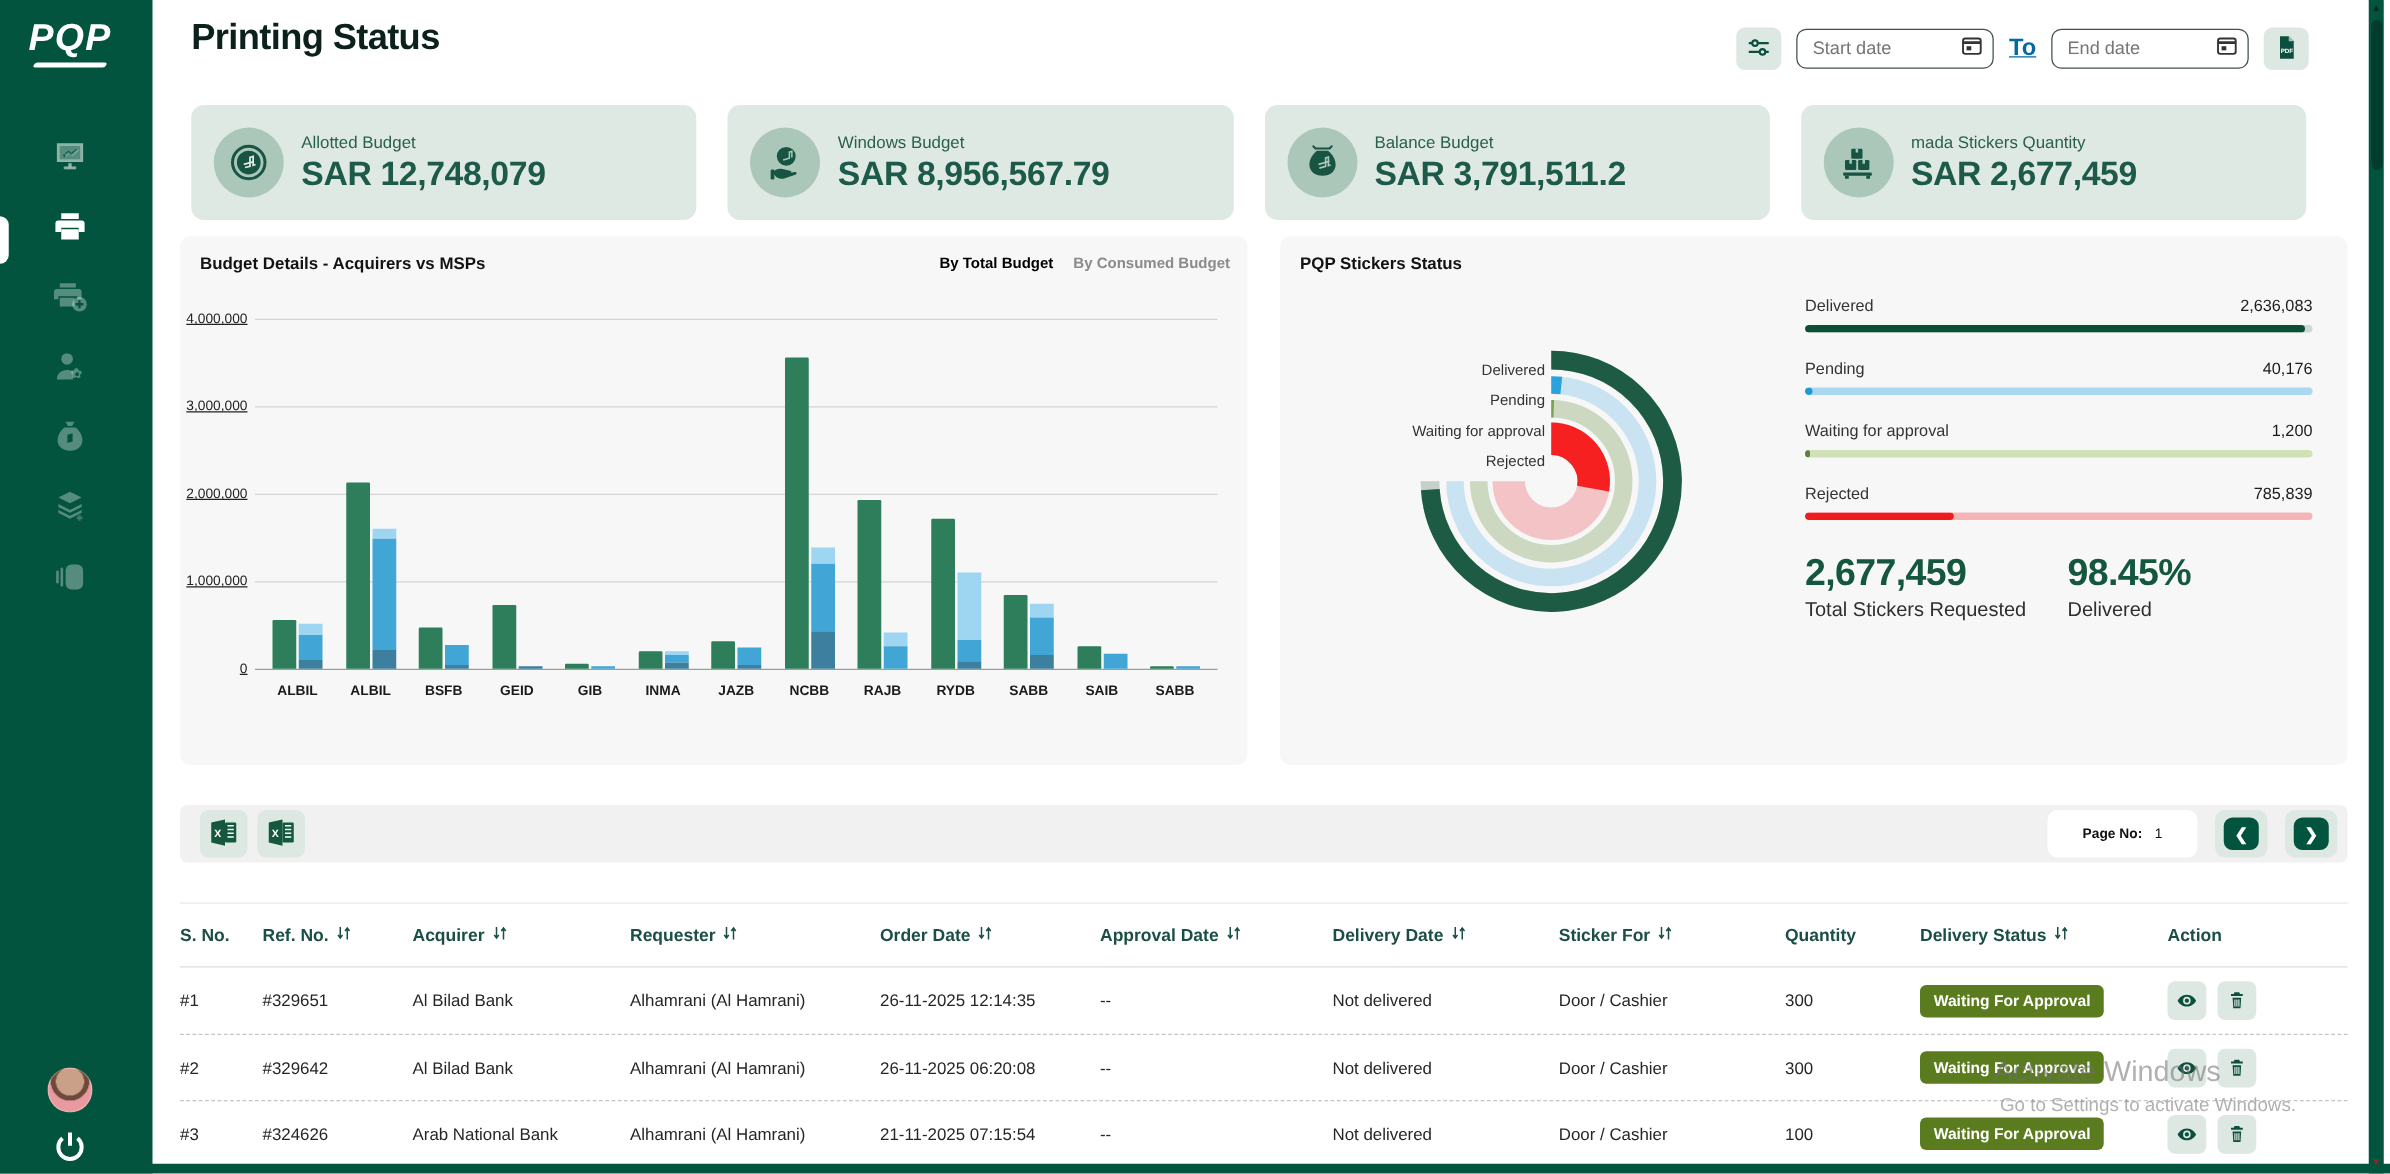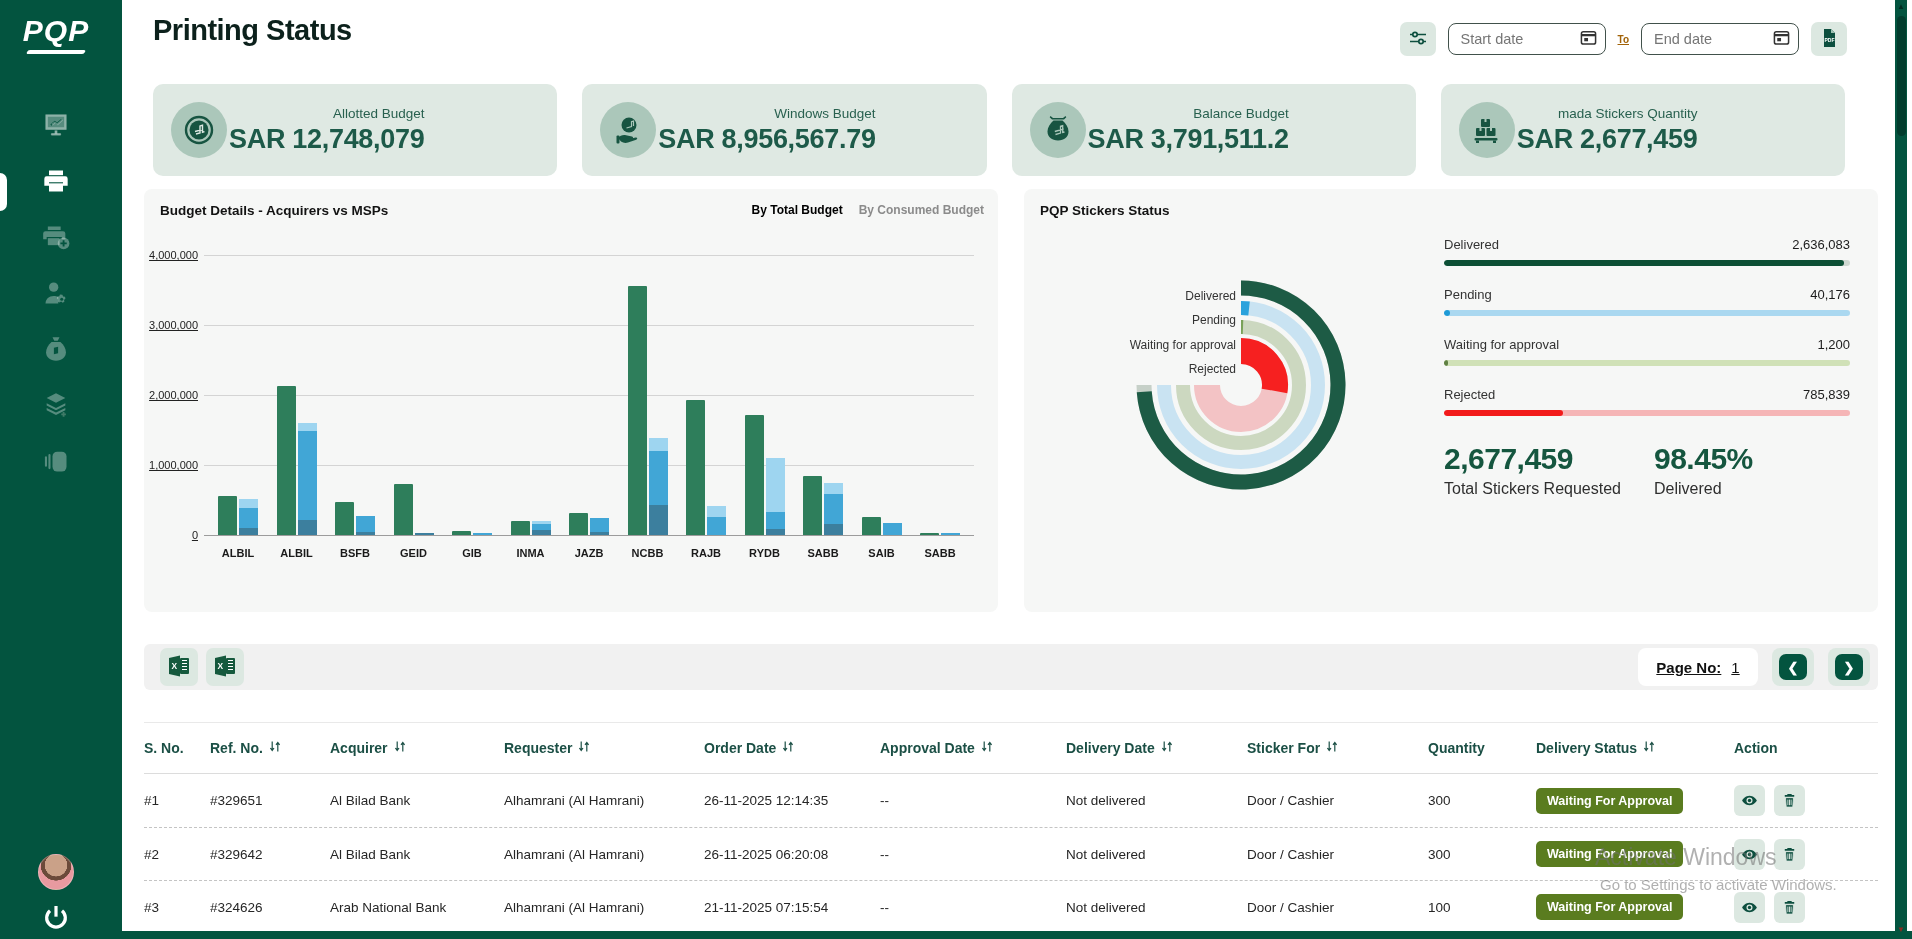--- a/index.html
+++ b/index.html
@@ -41,25 +41,25 @@
   .main{position:absolute;left:122px;top:0;width:1769px;height:827px;background:#fff;border-top-left-radius:22px;z-index:4;}
 
   .page-title{position:absolute;left:31px;top:14px;font-size:29px;font-weight:800;color:#0c211c;letter-spacing:-.5px;}
 
   .header-controls{position:absolute;top:22px;right:44px;display:flex;align-items:center;gap:12px;}
   .icon-btn{width:36px;height:34px;background:var(--sage-btn);border:none;border-radius:7px;display:flex;align-items:center;justify-content:center;cursor:pointer;}
   .icon-btn svg{width:20px;height:20px;}
   .date-box{display:flex;align-items:center;width:158px;height:32px;border:1.6px solid #41514b;border-radius:8px;background:#fff;padding:0 8px 0 12px;}
   .date-box input{border:none;outline:none;width:100%;font-size:14.5px;color:#333;background:transparent;font-family:inherit;}
   .date-box svg{width:17px;height:17px;flex:none;}
-  .to-label{font-size:10px;font-weight:700;color:#a16207;text-decoration:underline;}
+  .to-label{font-size:19px;font-weight:700;color:#0369a1;text-decoration:underline;}
 
   
   .cards-row{position:absolute;top:84px;left:31px;right:46px;height:92px;display:flex;gap:25px;}
-  .card{flex:1;background:var(--card-bg);border-radius:10px;display:flex;align-items:center;padding:0 18px;gap:2px;text-align:right;}
+  .card{flex:1;background:var(--card-bg);border-radius:10px;display:flex;align-items:center;padding:0 18px;gap:14px;}
   .card-icon{width:56px;height:56px;border-radius:50%;background:var(--card-circle);display:flex;align-items:center;justify-content:center;flex:none;}
   .card-icon svg{width:32px;height:32px;fill:#175441;}
   .card-label{font-size:13.5px;color:#28604f;margin-bottom:3px;}
   .card-value{font-size:27px;font-weight:700;color:var(--teal-text);letter-spacing:-.3px;}
 
   
   .panels-row{position:absolute;top:189px;left:22px;right:13px;height:423px;display:flex;gap:26px;}
   .panel{flex:1;background:var(--panel-bg);border-radius:8px;position:relative;}
   .panel-title{position:absolute;left:16px;top:14px;font-size:13.5px;font-weight:700;color:#131313;}
   .chart-tabs{position:absolute;right:14px;top:14px;display:flex;gap:16px;font-size:12px;}
@@ -93,21 +93,21 @@
   .totals{display:flex;margin-top:26px;gap:14px;}
   .total-block{width:232px;}
   .total-num{font-size:30px;font-weight:700;color:#15563f;letter-spacing:-.5px;}
   .total-cap{font-size:16px;color:#2f2f2f;margin-top:4px;}
 
   
   .toolbar{position:absolute;top:644px;left:22px;right:13px;height:46px;background:var(--toolbar-bg);border-radius:6px;display:flex;align-items:center;padding:0 8px;}
   .excel-btn{width:38px;height:38px;background:var(--sage-btn);border:none;border-radius:7px;margin-left:8px;display:flex;align-items:center;justify-content:center;cursor:pointer;}
   .excel-btn svg{width:26px;height:26px;}
   .toolbar-right{margin-left:auto;display:flex;align-items:center;gap:14px;}
-  .pageno-box{width:120px;height:38px;background:#fff;border-radius:8px;display:flex;align-items:center;justify-content:center;gap:10px;font-size:15px;color:#111;text-decoration:underline;}
+  .pageno-box{width:120px;height:38px;background:#fff;border-radius:8px;display:flex;align-items:center;justify-content:center;gap:10px;font-size:11px;color:#111;}
   .pageno-box .lbl{font-weight:700;}
   .nav-sq{width:42px;height:38px;background:var(--sage-btn);border:none;border-radius:8px;display:flex;align-items:center;justify-content:center;cursor:pointer;}
   .nav-sq .inner{width:28px;height:26px;background:var(--green);border-radius:7px;color:#fff;font-size:13px;font-weight:700;display:flex;align-items:center;justify-content:center;}
 
   
   .table{position:absolute;top:722px;left:22px;right:13px;bottom:0;}
   .t-row{display:grid;grid-template-columns:66px 120px 174px 200px 176px 186px 181px 181px 108px 198px 144px;align-items:center;}
   .t-head{height:52px;border-top:1px solid #e9e9e9;border-bottom:1px solid #dcdcdc;}
   .t-head .cell{font-size:14px;font-weight:700;color:#1b4f45;display:flex;align-items:center;gap:6px;}
   .t-head .cell svg{width:12px;height:13px;}

